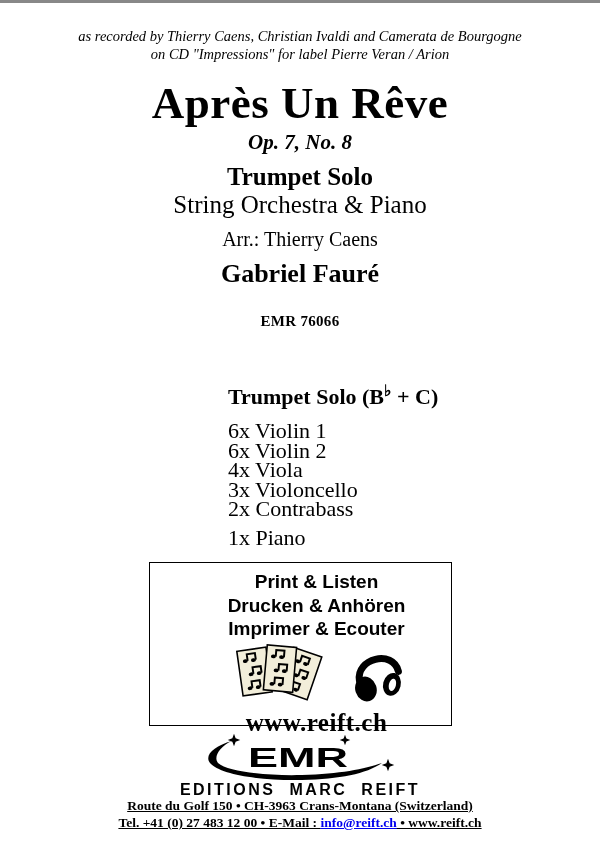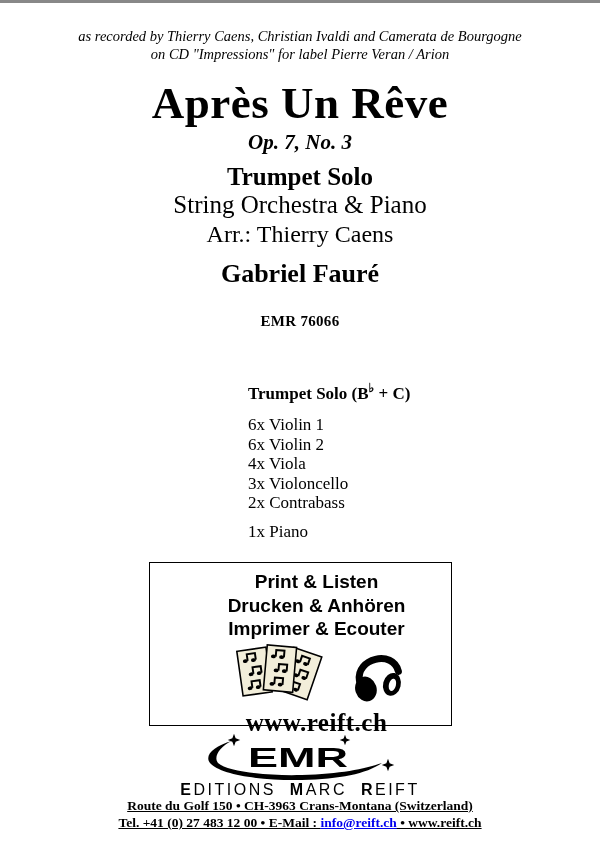--- a/index.html
+++ b/index.html
@@ -7,64 +7,64 @@
     position:relative;width:600px;height:849px;margin:3px auto;
     background:#ffffff;color:#000;overflow:hidden;
     font-family:"Liberation Serif", serif;
   }
   .centered{position:absolute;left:0;right:0;text-align:center;}
   .rec-note{top:24px;font-style:italic;font-size:14.5px;line-height:18px;}
   .title{top:74px;font-size:45px;font-weight:bold;letter-spacing:0.5px;}
   .opus{top:127px;font-size:21px;font-weight:bold;font-style:italic;}
   .solo-line{top:160px;font-size:25px;font-weight:bold;}
   .ensemble-line{top:188px;font-size:25px;}
-  .arranger-line{top:218px;font-size:24px;}
+  .arranger-line{top:225px;font-size:20px;}
   .composer-line{top:256px;font-size:26px;font-weight:bold;text-align:center;}
   .catalog{top:310px;font-size:15px;font-weight:bold;letter-spacing:0.3px;}
 
-  .instr{position:absolute;left:248px;top:381px;font-size:17px;}
+  .instr{position:absolute;left:228px;top:381px;font-size:22px;}
   .instr-header{font-weight:bold;margin-bottom:11px;}
   .instr-header sup{font-size:0.72em;line-height:0;}
   .instr-parts div{line-height:19.5px;}
   .instr-extra{margin-top:9px;line-height:19.5px;}
 
   .listen-box{
     position:absolute;left:149px;top:559px;width:303px;height:164px;
     border:1.5px solid #000;box-sizing:border-box;text-align:center;padding-left:32px;
   }
   .listen-lines{margin-top:7px;}
   .listen-line{font-family:"Liberation Sans", sans-serif;font-weight:bold;font-size:19px;line-height:23.5px;}
   .icons-row{display:flex;justify-content:center;align-items:center;gap:24px;height:66px;margin-top:2px;}
   .website{font-size:25px;font-weight:bold;letter-spacing:0.5px;}
 
   .logo-wrap{position:absolute;left:0;right:0;top:730px;text-align:center;}
   .editions-line{
     margin-top:-3px;font-family:"Liberation Sans", sans-serif;
     font-size:16px;letter-spacing:2.5px;line-height:15px;
   }
-  .emr-word{display:inline-block;text-transform:uppercase;font-weight:400;}
+  .emr-word{display:inline-block;text-transform:uppercase;font-weight:700;}
   .emr-word::first-letter{font-weight:800;}
   .emr-word + .emr-word{margin-left:7px;}
 
   .address{position:absolute;left:0;right:0;top:794px;text-align:center;
     font-weight:bold;font-size:13.5px;line-height:17px;text-decoration:underline;}
   .email-link{color:#0000ee;text-decoration:underline;}
 </style>
 </head>
 <body>
 
 <div class="page">
 
   <div class="centered rec-note">
     <div>as recorded by Thierry Caens, Christian Ivaldi and Camerata de Bourgogne</div>
     <div>on CD "Impressions" for label Pierre Veran / Arion</div>
   </div>
 
   <div class="centered title">Après Un Rêve</div>
-  <div class="centered opus">Op. 7, No. 3</div>
+  <div class="centered opus">Op. 7, No. 8</div>
   <div class="centered solo-line">Trumpet Solo</div>
   <div class="centered ensemble-line">String Orchestra &amp; Piano</div>
   <div class="centered arranger-line">Arr.: Thierry Caens</div>
   <div class="centered composer-line">Gabriel Fauré</div>
   <div class="centered catalog">EMR 76066</div>
 
   <div class="instr">
     <div class="instr-header"><span>Trumpet Solo (B</span><sup>♭</sup><span> + C)</span></div>
     <div class="instr-parts">
       <div>6x Violin 1</div>

